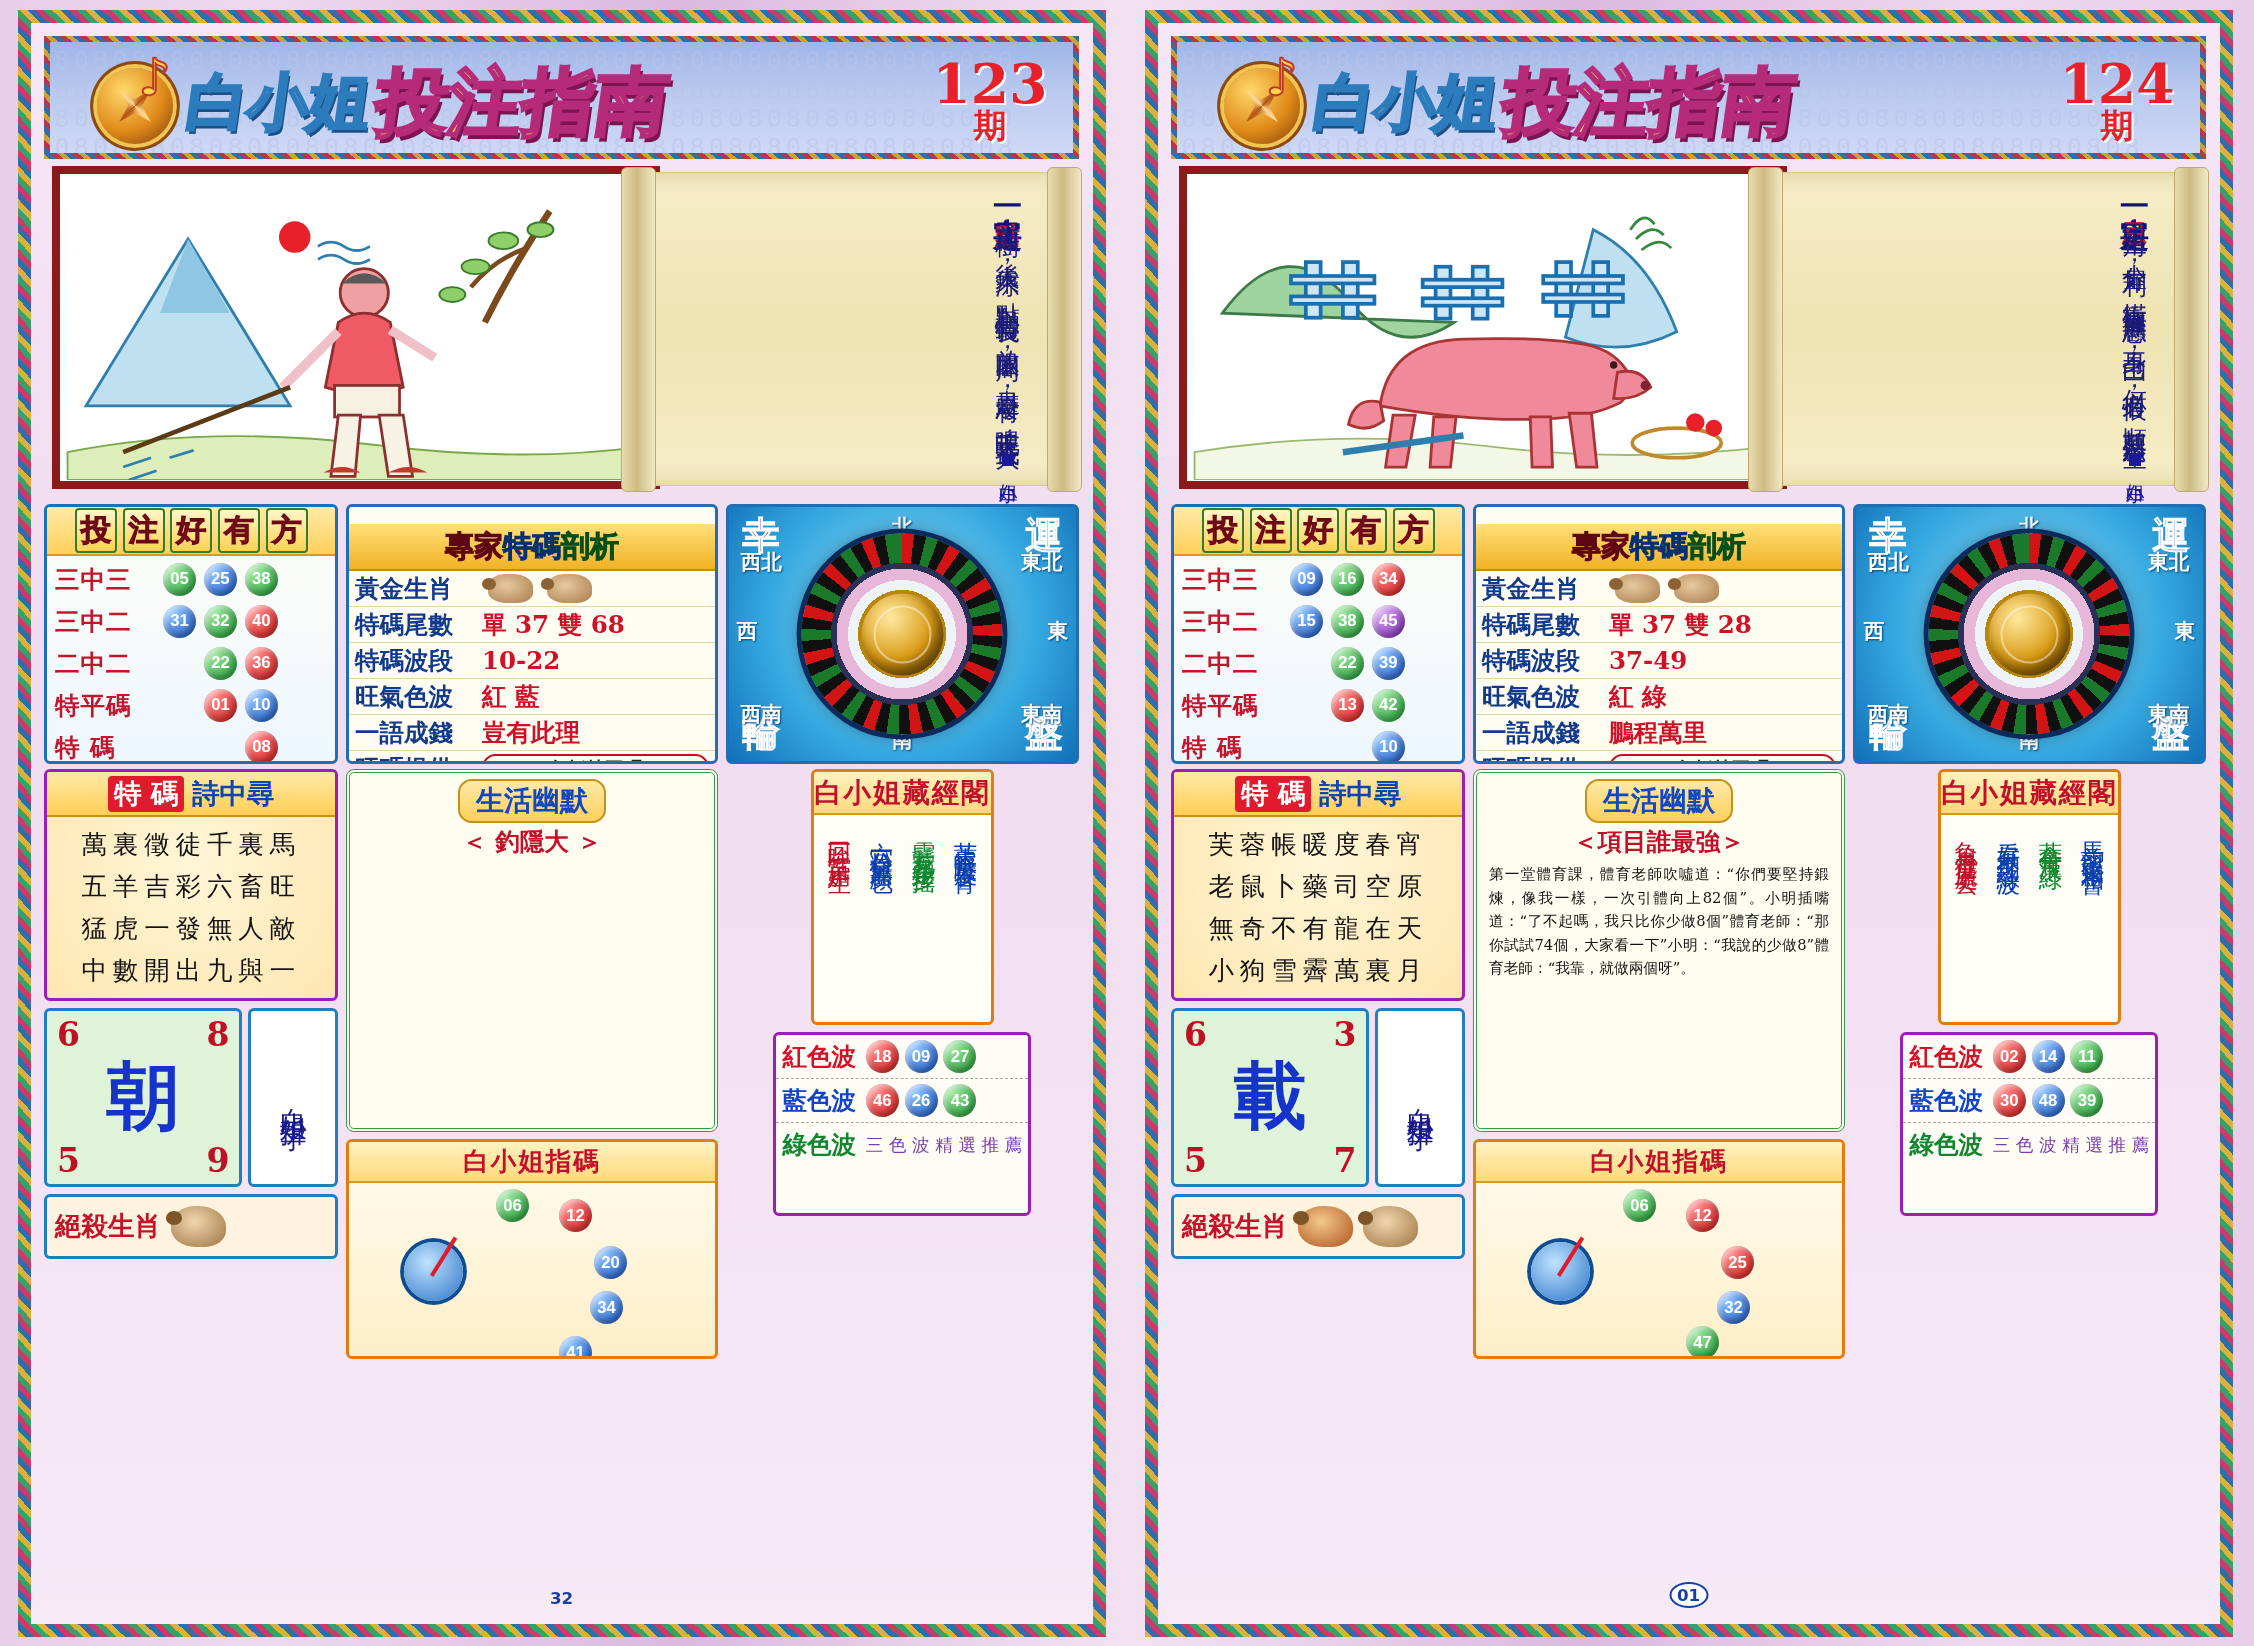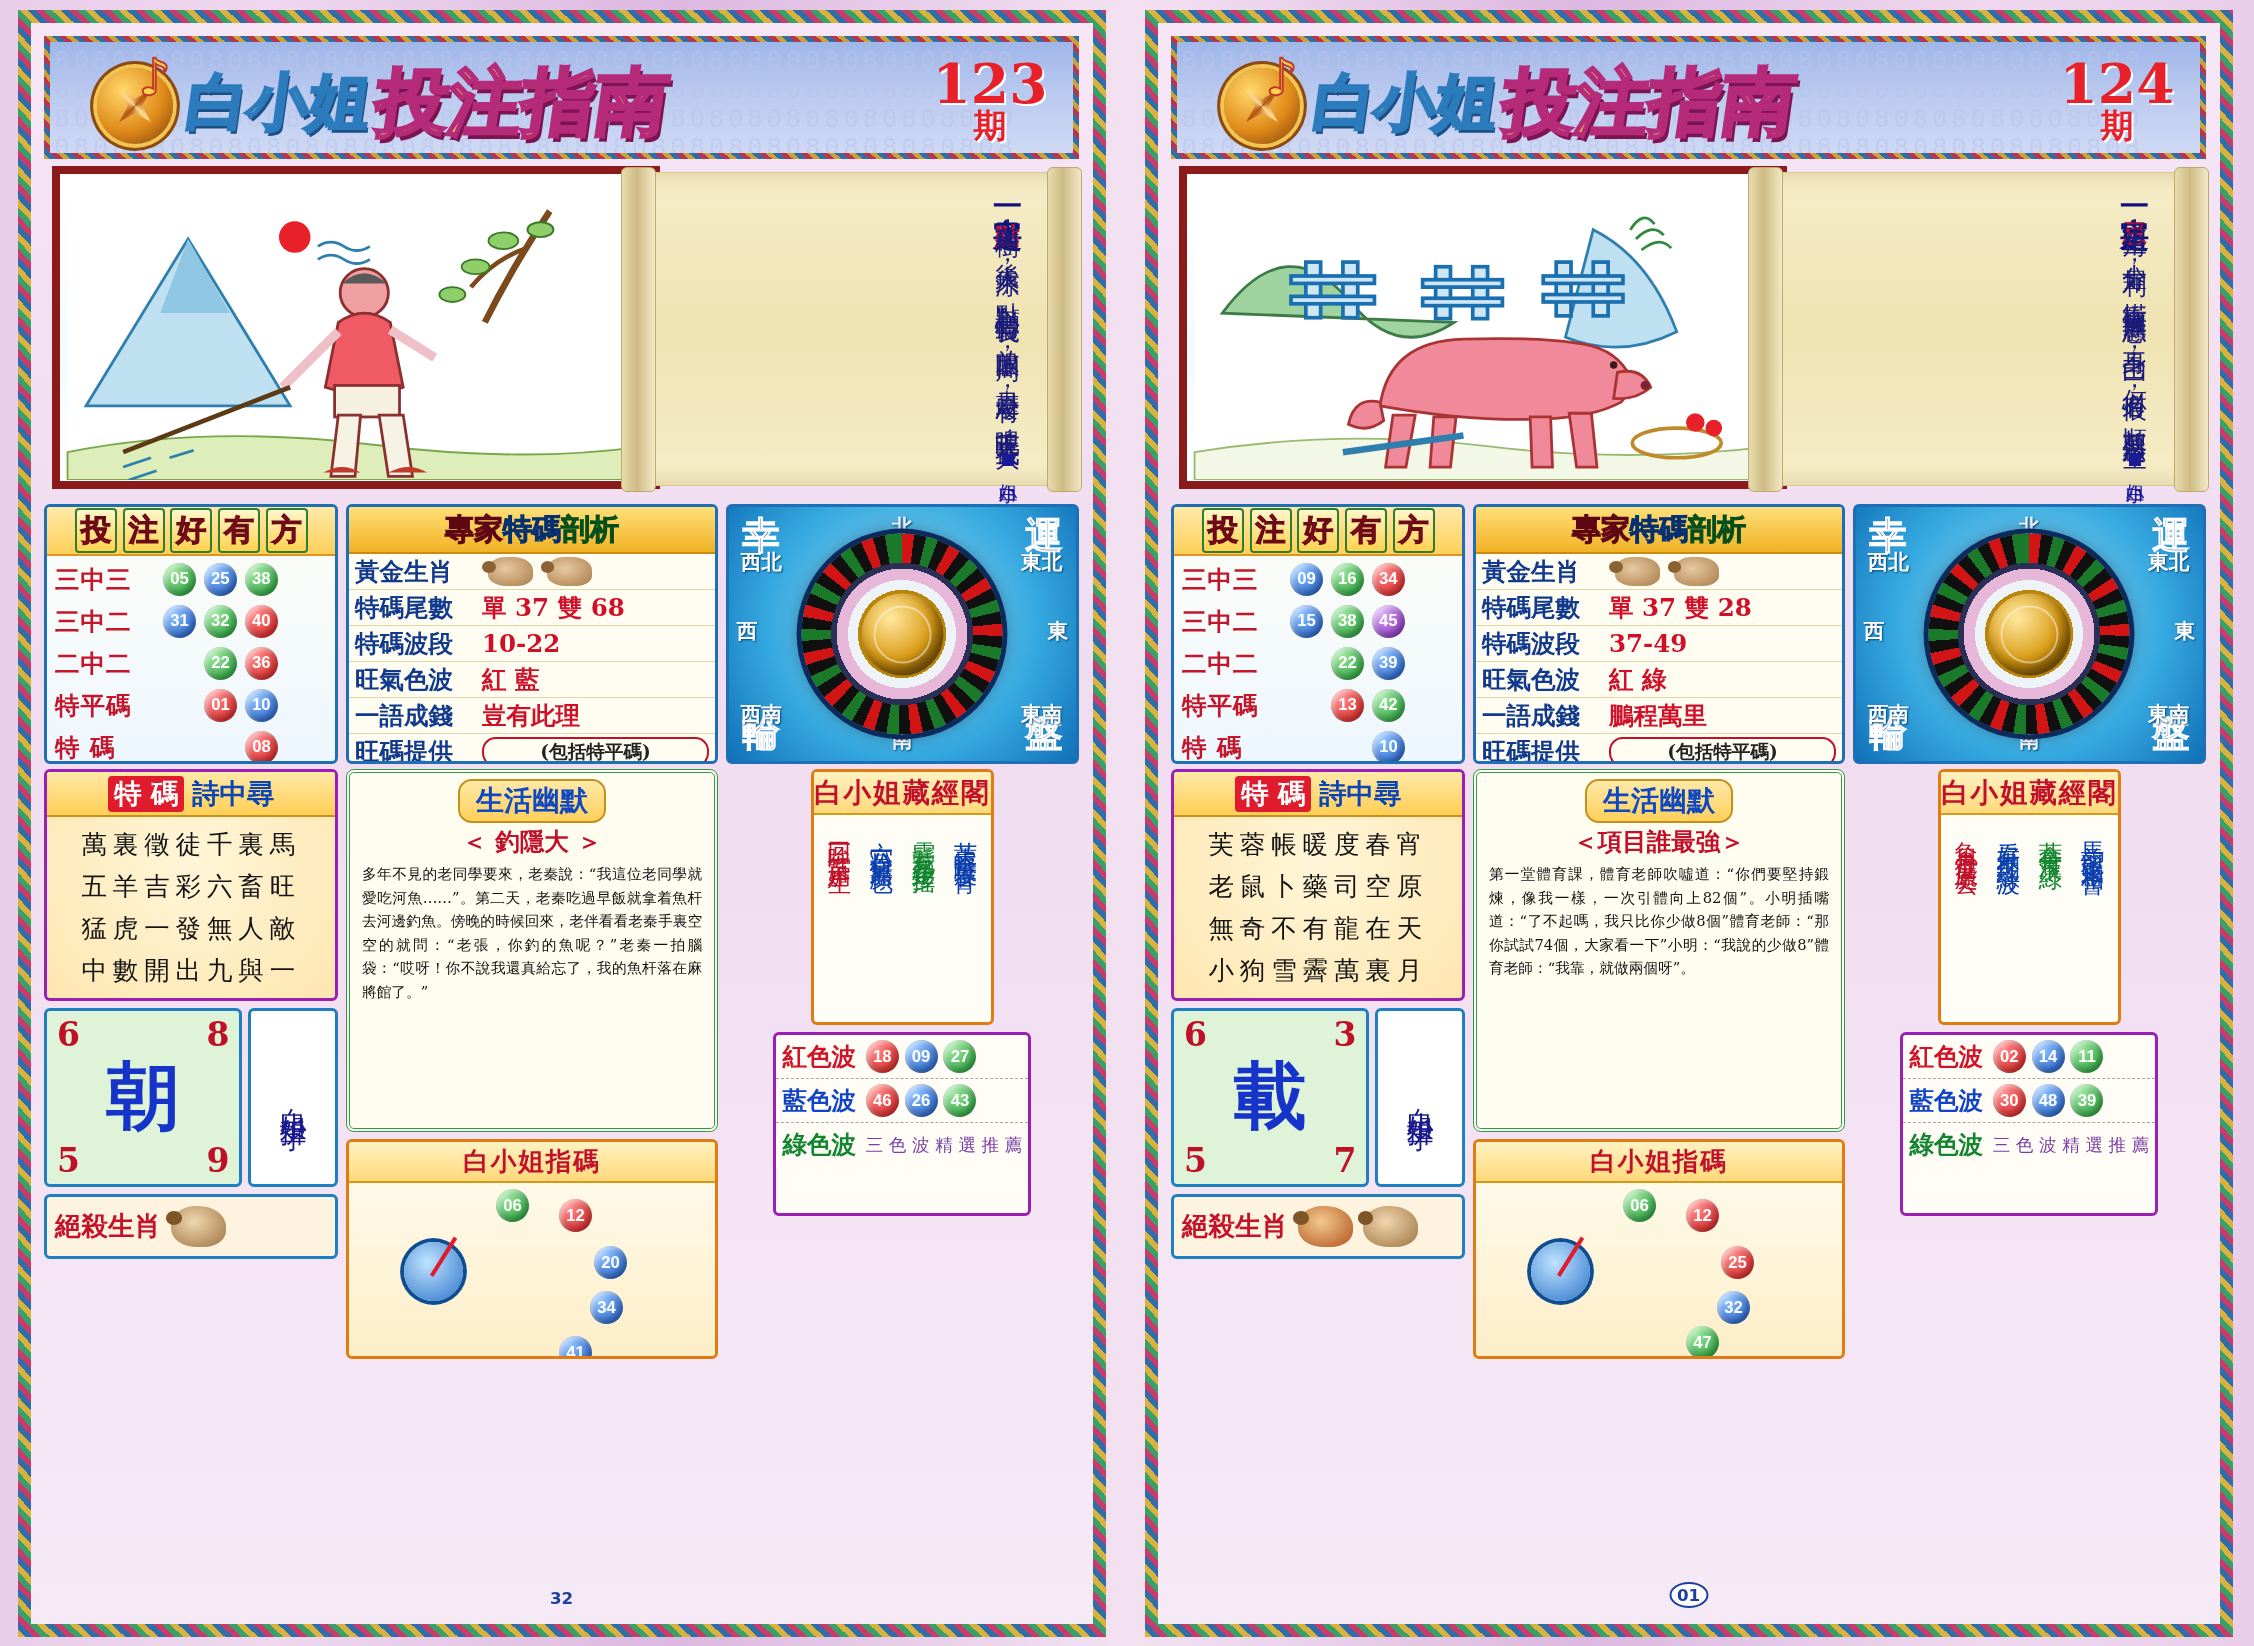--- a/index.html
+++ b/index.html
@@ -122,21 +122,21 @@
   }
   .bg-red{background:radial-gradient(circle at 32% 28%,#ff8a8a,#d41414);}
   .bg-blue{background:radial-gradient(circle at 32% 28%,#8fc4ff,#1552c4);}
   .bg-green{background:radial-gradient(circle at 32% 28%,#9de59d,#169a2e);}
   .bg-purple{background:radial-gradient(circle at 32% 28%,#d7a6f2,#7b22b5);}
 
   
   .hdr2{
     height:45px;display:flex;align-items:center;justify-content:center;
     background:linear-gradient(180deg,#ffe07a,#f2b225);border-bottom:2.9px solid #c98b12;
-    font-family:"DejaVu Serif",serif;font-weight:bold;font-size:29px;
+    font-family:"DejaVu Serif",serif;font-weight:bold;font-size:29px;margin-top:17px;
   }
   .hdr2 .a{color:#d6102a;-webkit-text-stroke:1px #5d0712;}
   .hdr2 .b{color:#0b51b5;-webkit-text-stroke:1px #06306e;}
   .hdr2 .c{color:#128a32;-webkit-text-stroke:1px #064d1a;}
   .erow{display:flex;align-items:center;height:35px;border-bottom:1px solid #e2d6a5;padding:0 5.9px;}
   .elab{width:127px;font-family:"DejaVu Serif",serif;font-size:24.5px;font-weight:bold;color:#123a8c;}
   .eval{flex:1;font-family:"DejaVu Serif",serif;font-size:24.5px;font-weight:bold;color:#d01028;}
   .zodiac{display:flex;gap:13.7px;align-items:center;padding-left:5.9px;}
   .zw{width:45px;height:29px;background:radial-gradient(ellipse at 40% 40%,#e7c9a0,#a87b49);border-radius:40% 45% 35% 40%;position:relative;}
   .zw:after{content:"";position:absolute;left:-5.9px;top:3.9px;width:13.7px;height:11.8px;background:#8d6232;border-radius:50%;}
@@ -441,21 +441,20 @@
               <div class="animal"></div>
             </div>
           </div>
 
           <div class="ccol">
             <div class="humorbox" style="height:363px">
               <div class="humorhdr">
                   <span>生活幽默</span>
                 </div>
               <div class="humorsub">＜ 釣隱大 ＞</div>
-              <div class="humorbody">多年不見的老同學要來，老秦說：“我這位老同學就愛吃河魚……”。第二天，老秦吃過早飯就拿着魚杆去河邊釣魚。傍晚的時候回來，老伴看看老秦手裏空空的就問：“老張，你釣的魚呢？”老秦一拍腦袋：“哎呀！你不說我還真給忘了，我的魚杆落在麻將館了。”</div>
             </div>
             <div class="pickbox">
               <div class="pickhdr">
                   <span>白小姐指碼</span>
                 </div>
               <div class="pickbody">
                 <div class="dial">
                     <div class="needle"></div>
                   </div>
                 <div class="ball bg-green" style="position:absolute;left:147px;top:5.9px">06</div>

